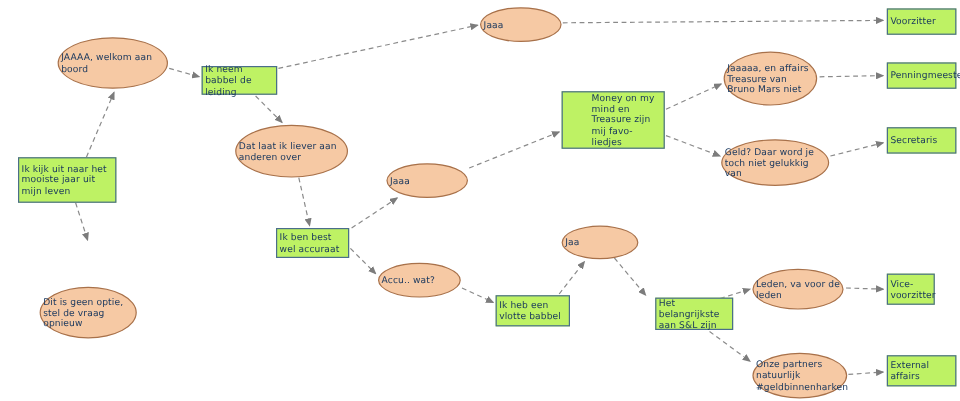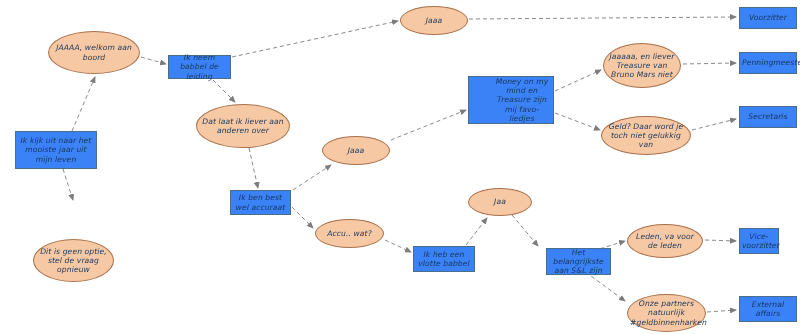--- a/index.html
+++ b/index.html
@@ -21,31 +21,29 @@
     top: 0;
     width: 800px;
     height: 334px;
   }
   .node {
     position: absolute;
     box-sizing: border-box;
     display: flex;
     align-items: center;
     justify-content: center;
-    text-align: center;
     color: #17365d;
     font-size: 7.6px;
     line-height: 1.22;
     letter-spacing: 0.1px;
     padding: 1px 2px;
     z-index: 2;
-    font-style: italic;
   }
   .node.box {
-    background: #3b82f6;
+    background: #bef264;
     border: 1px solid #4a6e8a;
   }
   .node.ellipse {
     background: #f6c9a4;
     border: 1px solid #a8714a;
     border-radius: 50%;
   }
   .node span {
     display: block;
     width: 100%;
@@ -112,21 +110,21 @@
       <div class="node ellipse" style="left: 322px; top: 136px; width: 68px; height: 29px;">
         <span>Jaaa</span>
       </div>
       <div class="node ellipse" style="left: 315px; top: 219px; width: 69px; height: 29px;">
         <span>Accu.. wat?</span>
       </div>
       <div class="node box" style="left: 468px; top: 76px; width: 86px; height: 48px; padding-left: 24px;">
         <span>Money on my mind en Treasure zijn mij favo-liedjes</span>
       </div>
       <div class="node ellipse" style="left: 603px; top: 43px; width: 78px; height: 45px;">
-        <span>Jaaaaa, en liever Treasure van Bruno Mars niet</span>
+        <span>Jaaaaa, en affairs Treasure van Bruno Mars niet</span>
       </div>
       <div class="node ellipse" style="left: 601px; top: 116px; width: 90px; height: 39px;">
         <span>Geld? Daar word je toch niet gelukkig van</span>
       </div>
       <div class="node box" style="left: 413px; top: 246px; width: 62px; height: 26px;">
         <span>Ik heb een vlotte babbel</span>
       </div>
       <div class="node ellipse" style="left: 468px; top: 188px; width: 64px; height: 28px;">
         <span>Jaa</span>
       </div>

